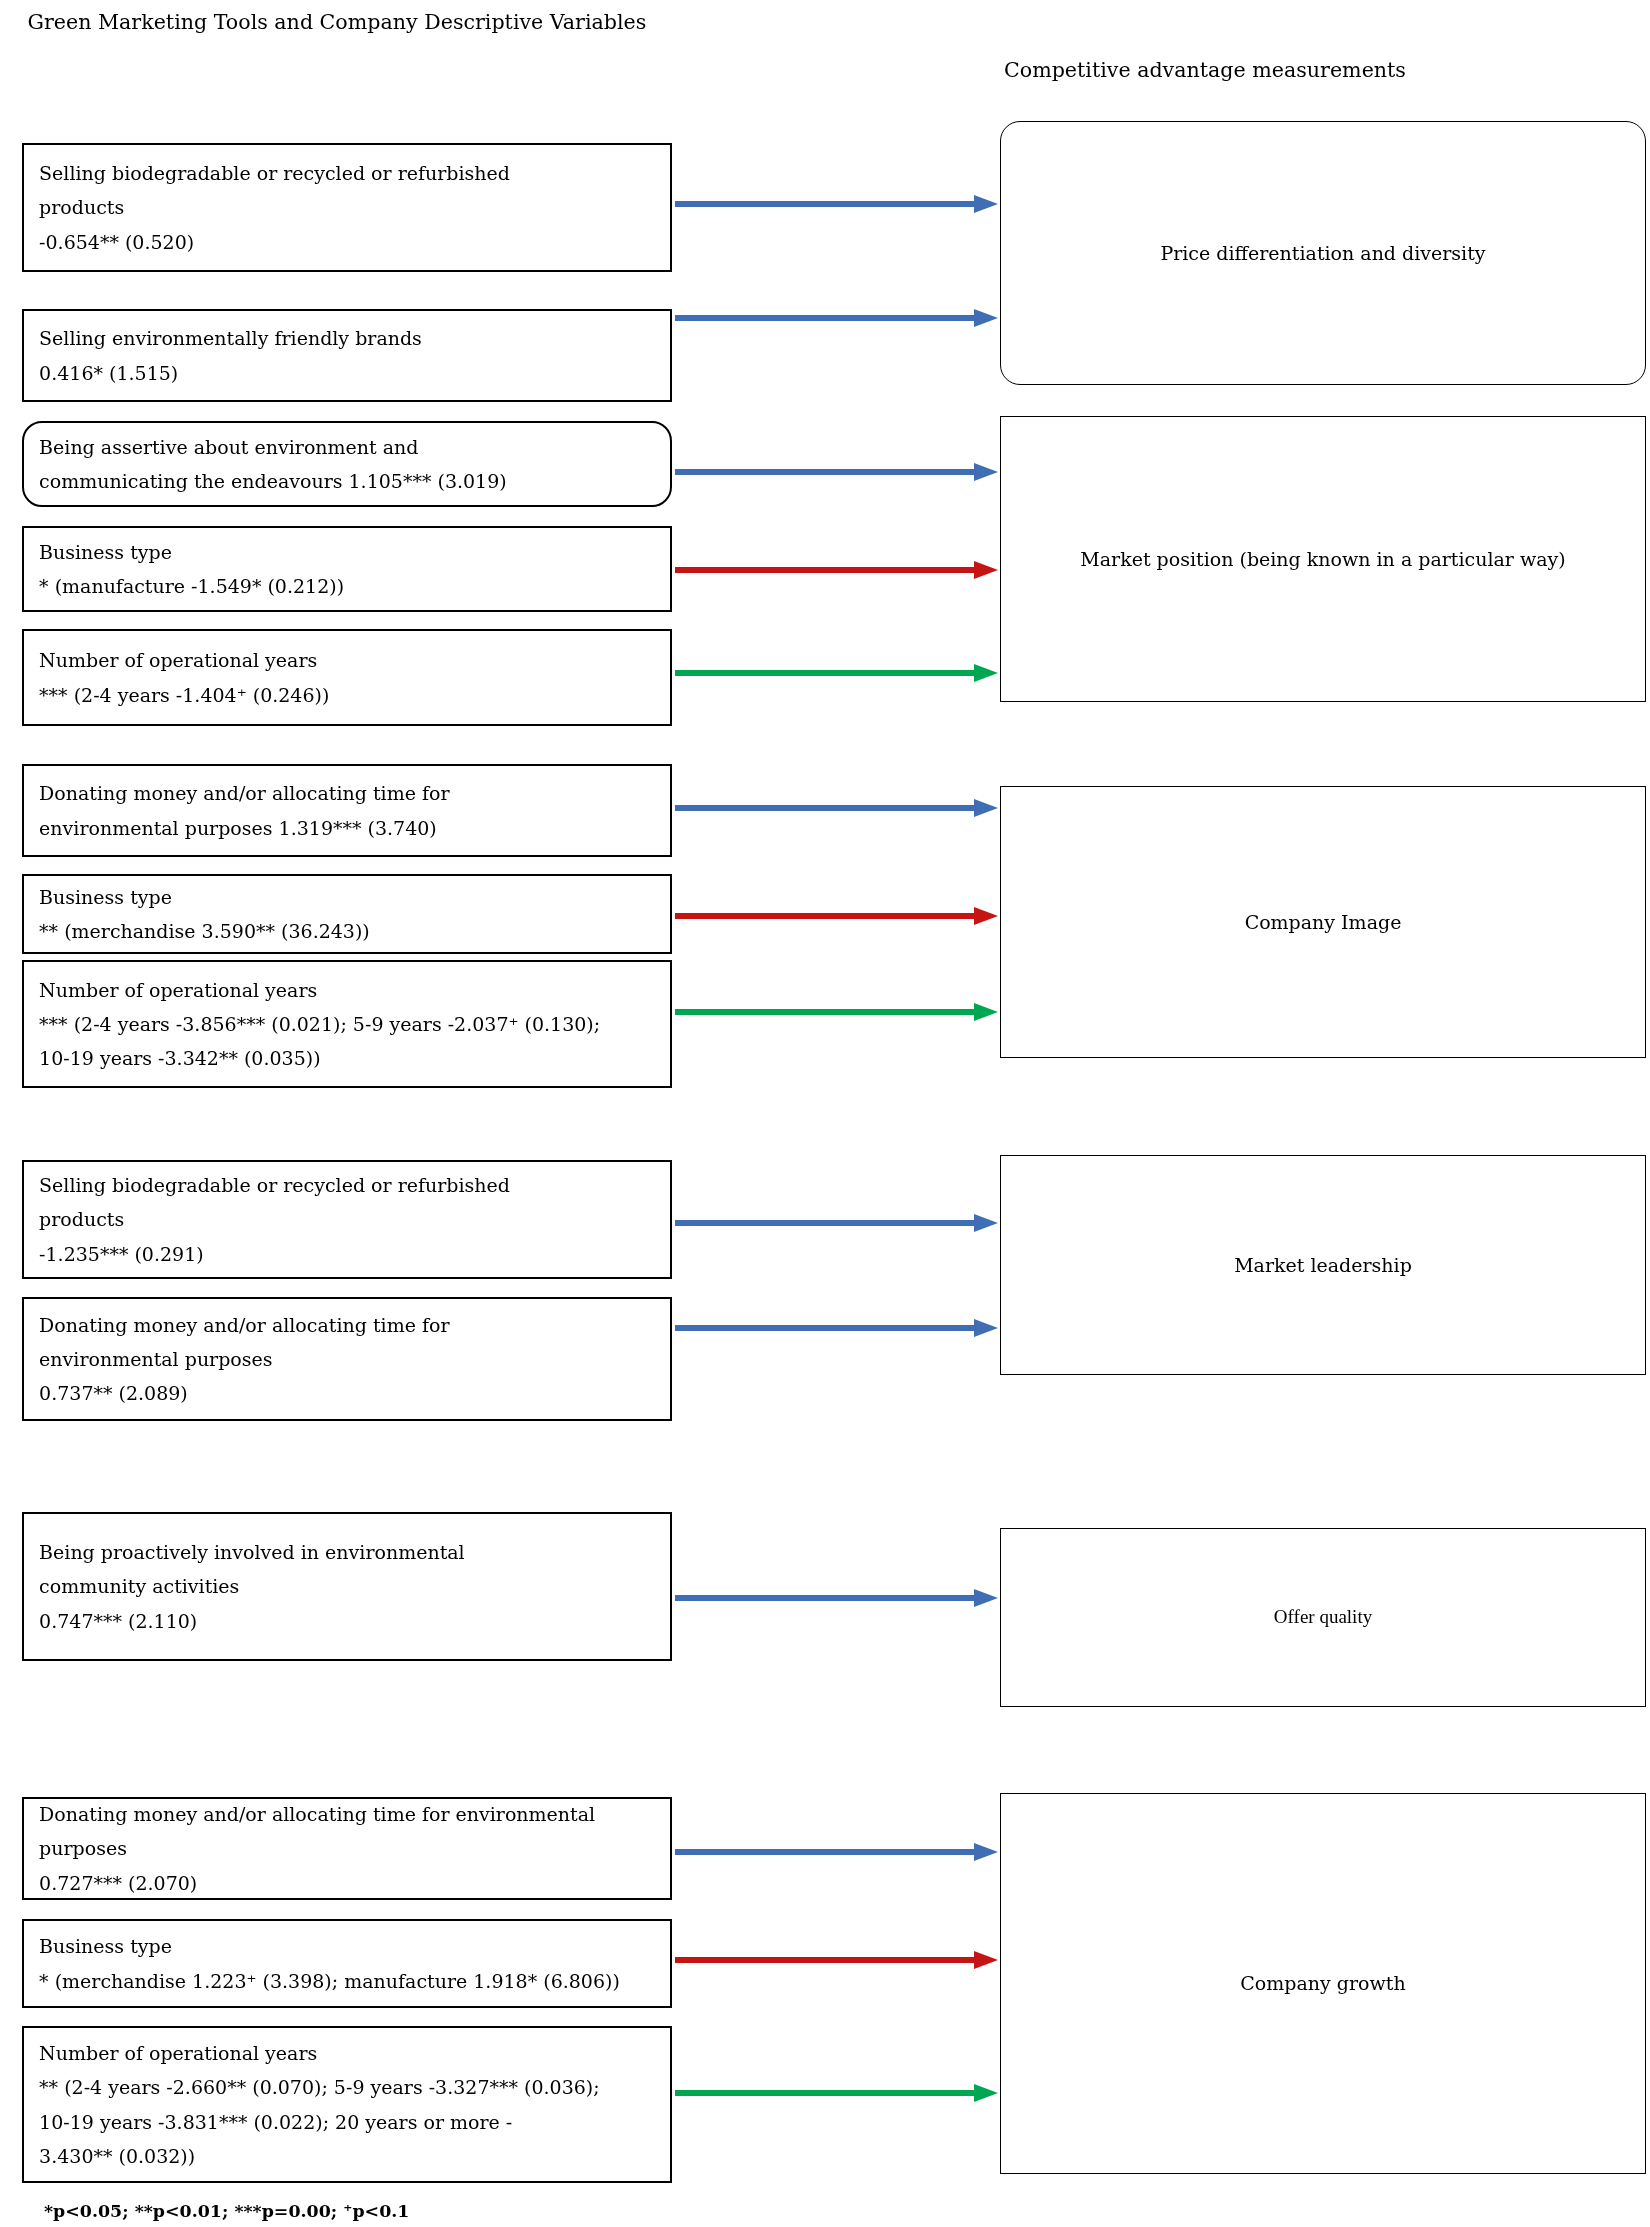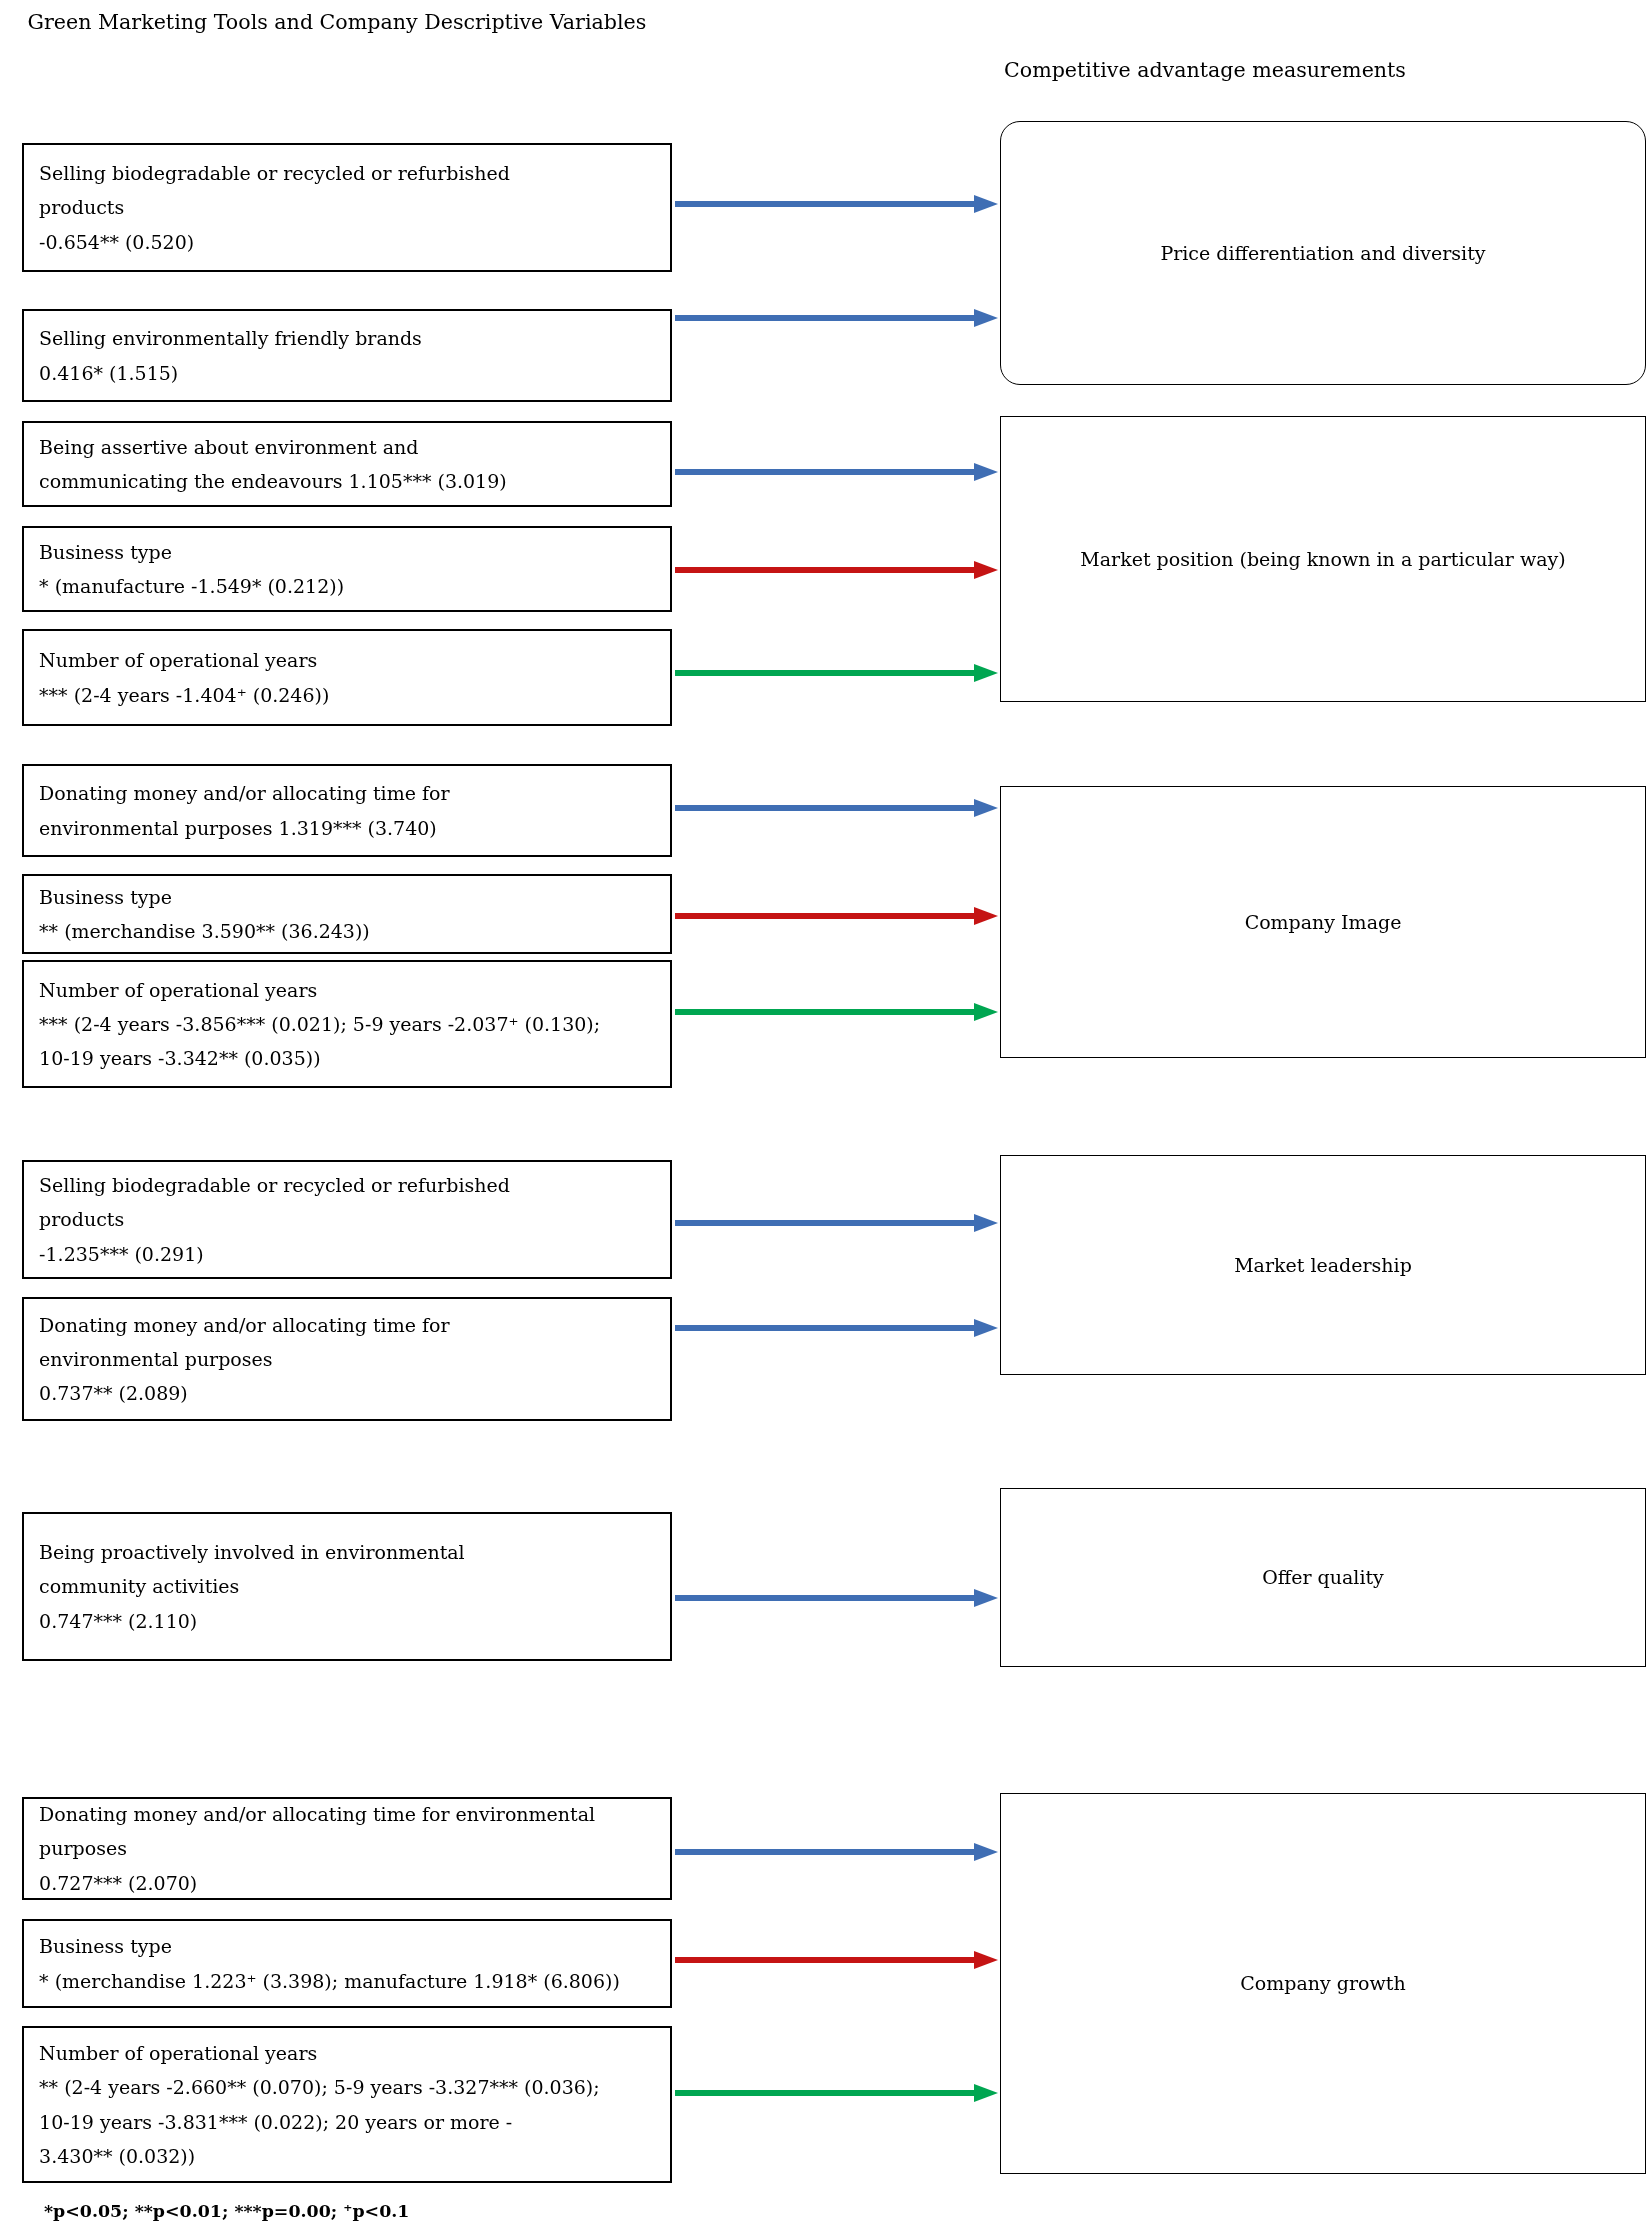--- a/index.html
+++ b/index.html
@@ -87,21 +87,21 @@
   <div class="src-box" style="top:143px;height:129px;">
     <span>Selling biodegradable or recycled or refurbished
 products</span>
     <span>-0.654** (0.520)</span>
   </div>
   <div class="src-box" style="top:293px;height:93px;margin-top:16px;">
     <span>Selling environmentally friendly brands</span>
     <span>0.416* (1.515)</span>
   </div>
 
-  <div class="src-box" style="top:421px;height:86px;">
+  <div class="src-box" style="top:421px;height:86px;border-radius:20px;">
     <span>Being assertive about environment and
 communicating the endeavours 1.105*** (3.019)</span>
   </div>
   <div class="src-box" style="top:526px;height:86px;">
     <span>Business type</span>
     <span>* (manufacture -1.549* (0.212))</span>
   </div>
   <div class="src-box" style="top:629px;height:97px;">
     <span>Number of operational years</span>
     <span>*** (2-4 years -1.404⁺ (0.246))</span>
@@ -159,21 +159,21 @@
   </div>
   <div class="tgt-box" style="top:416px;height:286px;">
     <span>Market position (being known in a particular way)</span>
   </div>
   <div class="tgt-box" style="top:786px;height:272px;">
     <span>Company Image</span>
   </div>
   <div class="tgt-box" style="top:1155px;height:220px;">
     <span>Market leadership</span>
   </div>
-  <div class="tgt-box" style="top:1488px;height:179px;">
+  <div class="tgt-box" style="top:1528px;height:179px;font-family:Liberation Serif, serif;">
     <span>Offer quality</span>
   </div>
   <div class="tgt-box" style="top:1793px;height:381px;">
     <span>Company growth</span>
   </div>
 
   <div class="arrow" style="top: 194px; --c: #3F6EB4;">
       <span class="shaft"></span>
       <span class="head"></span>
     </div>

